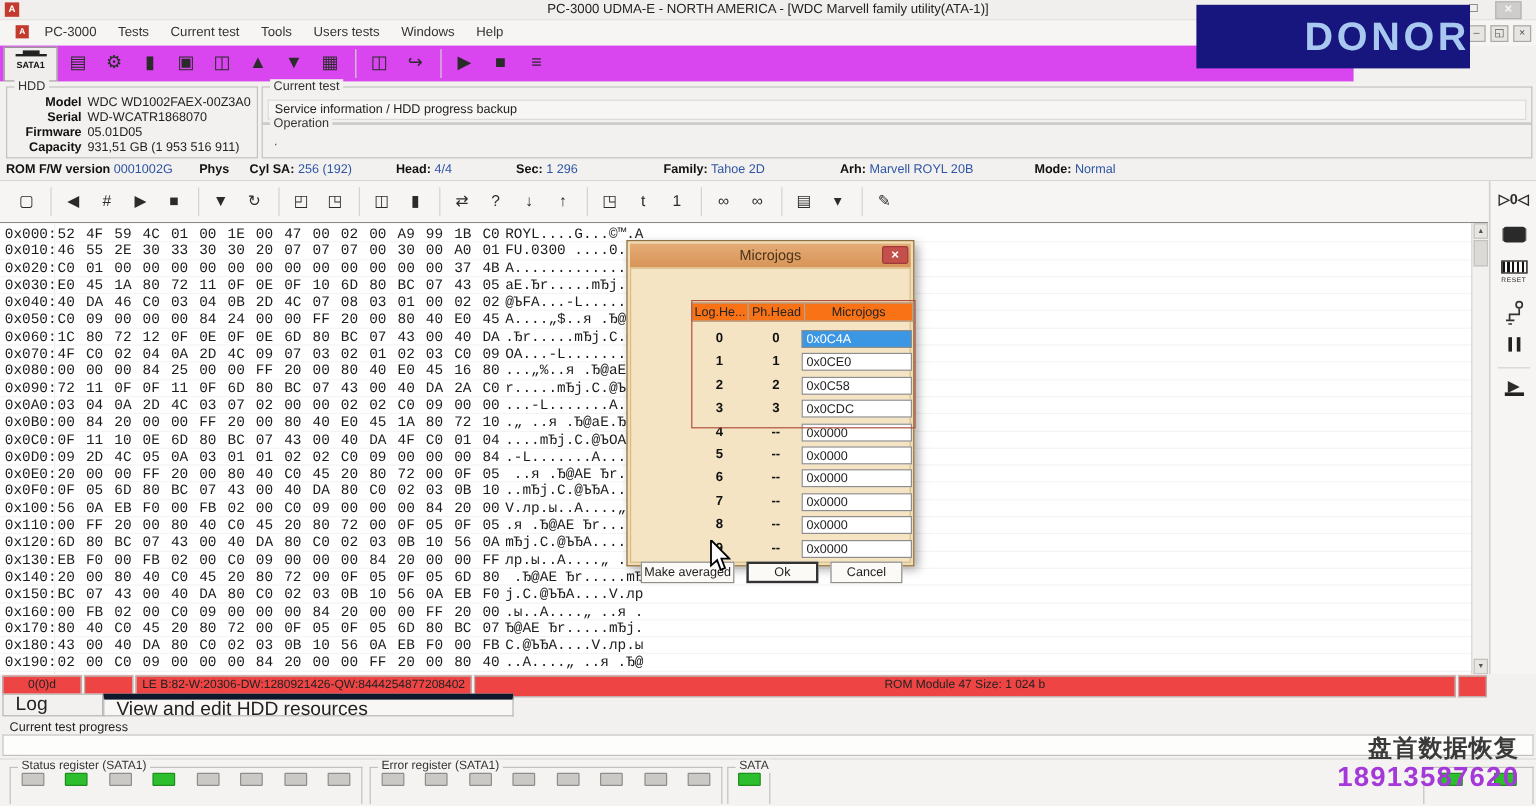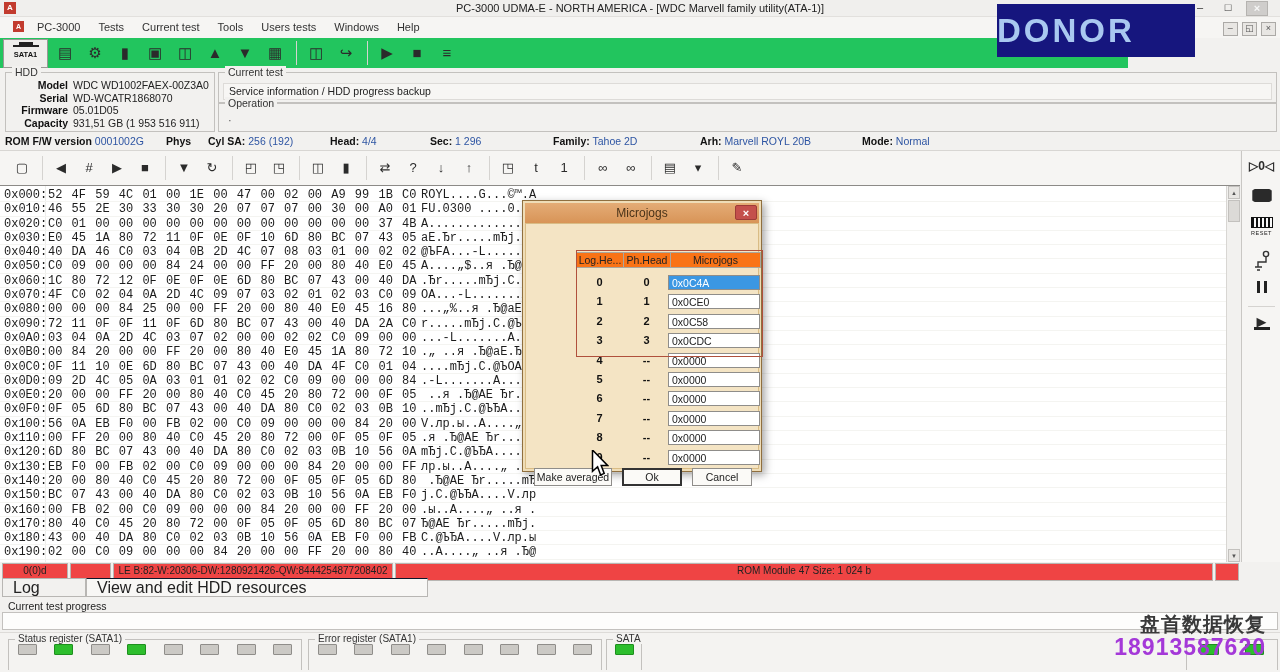--- a/index.html
+++ b/index.html
@@ -16,21 +16,21 @@
 
   
   .menubar{position:absolute;left:0;top:17px;width:1280px;height:21px;background:#F6F5F3;}
   .mdi-icon{position:absolute;left:13px;top:4px;width:11px;height:11px;background:#C23B2E;color:#fff;font-size:7px;font-weight:bold;text-align:center;line-height:11px;}
   .menu-items{position:absolute;left:28px;top:0;height:21px;line-height:21px;}
   .menu-items .mi{display:inline-block;padding:0 9px;font-size:11px;color:#333;}
   .mdi-ctrls{position:absolute;right:4px;top:4px;}
   .mdi-ctrls span{display:inline-block;width:13px;height:12px;border:1px solid #ABA9A6;background:#E8E6E3;font-size:9px;line-height:11px;text-align:center;color:#555;margin-left:1px;}
 
   
-  .toolbar1{position:absolute;left:0;top:38px;width:1128px;height:30px;background:#22c55e;border-bottom:1px solid #DDDBD8;}
+  .toolbar1{position:absolute;left:0;top:38px;width:1128px;height:30px;background:#d946ef;border-bottom:1px solid #DDDBD8;}
   .sata-btn{position:absolute;left:3px;top:1px;width:43px;height:27px;border:1px solid #9A9895;background:#EFEEEC;text-align:center;}
   .sata-glyph{display:block;margin:2px auto 0;width:26px;height:7px;background:linear-gradient(#222,#222) center/26px 2px no-repeat;}
   .sata-glyph i{display:block;margin:2px auto 0;width:14px;height:3px;background:#222;}
   .sata-label{display:block;font-size:7.5px;font-weight:bold;color:#111;margin-top:1px;}
   .tbar{position:absolute;left:50px;top:0;height:30px;display:flex;align-items:center;}
   .tbi{display:inline-block;width:26px;height:24px;margin:0 2px;text-align:center;line-height:24px;font-size:15px;color:#2B2B2B;}
   .tbar2 .tbi{width:24px;font-size:13px;}
   .tbi.sep{border-left:1px solid #D5D3D0;margin-left:6px;padding-left:6px;}
 
   
@@ -90,21 +90,21 @@
 
   
   .statusbar{position:absolute;left:0;top:562px;width:1280px;height:15px;background:#F2F1EF;font-size:10px;color:#222;}
   .seg{position:absolute;top:1px;height:18px;line-height:13px;border:1px solid #B8B6B3;background:#ef4444;text-align:center;box-sizing:border-box;overflow:hidden;}
   .seg1{left:2px;width:66px;} .seg2{left:70px;width:41px;} .seg3{left:113px;width:280px;} .seg4{left:395px;width:818px;} .seg5{left:1215px;width:24px;}
 
   
   .tabsrow{position:absolute;left:0;top:578px;width:1280px;height:20px;}
   .tab{position:absolute;top:0;height:19px;line-height:18px;border:1px solid #B8B6B3;background:#F2F1EF;font-size:16px;padding:0 10px;box-sizing:border-box;}
   .tab.log{left:2px;width:84px;}
-  .tab.active{left:86px;width:342px;background:#F8F7F5;border-top:1px solid #0f172a;}
+  .tab.active{left:86px;width:342px;background:#F8F7F5;border-top:5px solid #0f172a;}
 
   
   .progress-label{position:absolute;left:8px;top:600px;font-size:10.5px;color:#222;}
   .progress-box{position:absolute;left:2px;top:612px;width:1276px;height:18px;background:#FDFDFC;border:1px solid #C3C1BE;box-sizing:border-box;}
 
   
   .bottompanel{position:absolute;left:0;top:632px;width:1280px;height:40px;background:#F4F3F1;border-top:1px solid #DDDBD8;}
   .regbox{position:absolute;top:6px;height:30px;border:1px solid #C3C1BE;border-bottom:none;}
   .regbox .legend{position:absolute;top:-7px;left:6px;background:#F4F3F1;padding:0 3px;font-size:10px;color:#333;white-space:nowrap;}
   .regbox.status{left:8px;width:292px;}
@@ -116,21 +116,21 @@
   .led{display:inline-block;width:17px;height:9px;background:#CBC9C5;border:1px solid #8F8D8A;border-radius:1px;}
   .led.on{background:#2DBE2D;border-color:#1E8F1E;}
   .ledlbl{display:block;font-size:15px;color:#444;margin-top:13px;}
 
   
   .wm{position:absolute;right:14px;top:614px;text-align:right;z-index:70;line-height:1.05;}
   .wm-cn{font-size:20px;font-weight:bold;color:#3A3A3A;letter-spacing:1px;}
   .wm-num{font-size:23px;font-weight:bold;color:#A438D8;letter-spacing:1px;}
 
   
-  .donor{position:absolute;left:997px;top:4px;width:198px;height:53px;background:#16167E;color:#A9C8F0;font-size:33px;font-weight:bold;letter-spacing:3px;text-align:left;line-height:53px;z-index:40;font-family:"Liberation Sans",sans-serif;}
+  .donor{position:absolute;left:997px;top:4px;width:228px;height:53px;background:#16167E;color:#A9C8F0;font-size:33px;font-weight:bold;letter-spacing:3px;text-align:right;line-height:53px;z-index:40;font-family:"Liberation Sans",sans-serif;}
 
   
   .dialog{position:absolute;left:522px;top:200px;width:240px;height:272px;background:#EFDDB7;border:1px solid #8F6F3F;box-shadow:3px 3px 8px rgba(0,0,0,.35);z-index:50;box-sizing:border-box;padding:2px;}
   .dlg-title{position:relative;height:20px;background:linear-gradient(#E4AC76,#D89457);color:#4A3319;font-size:12px;text-align:center;line-height:20px;}
   .dlg-close{position:absolute;right:2px;top:2px;width:22px;height:15px;background:#C4504C;border:1px solid #9E3B38;color:#fff;font-size:11px;font-weight:bold;text-align:center;line-height:14px;border-radius:2px;box-sizing:border-box;}
   .dlg-body{position:absolute;left:2px;top:22px;right:2px;bottom:2px;background:#F4E4C4;border:1px solid #D9BC85;}
   .dlg-redbox{position:absolute;left:50px;top:26px;width:185px;height:105px;border:1px solid #B0503C;z-index:2;pointer-events:none;}
   .dlg-head{position:absolute;top:28px;height:16px;background:#f97316;border:1px solid #A9A79F;font-size:10.5px;text-align:center;line-height:15px;color:#222;box-sizing:border-box;}
   .dh1{left:50px;width:48px;} .dh2{left:97px;width:48px;} .dh3{left:144px;width:91px;}
   .dlg-rows{position:absolute;left:0;top:50px;right:0;}

